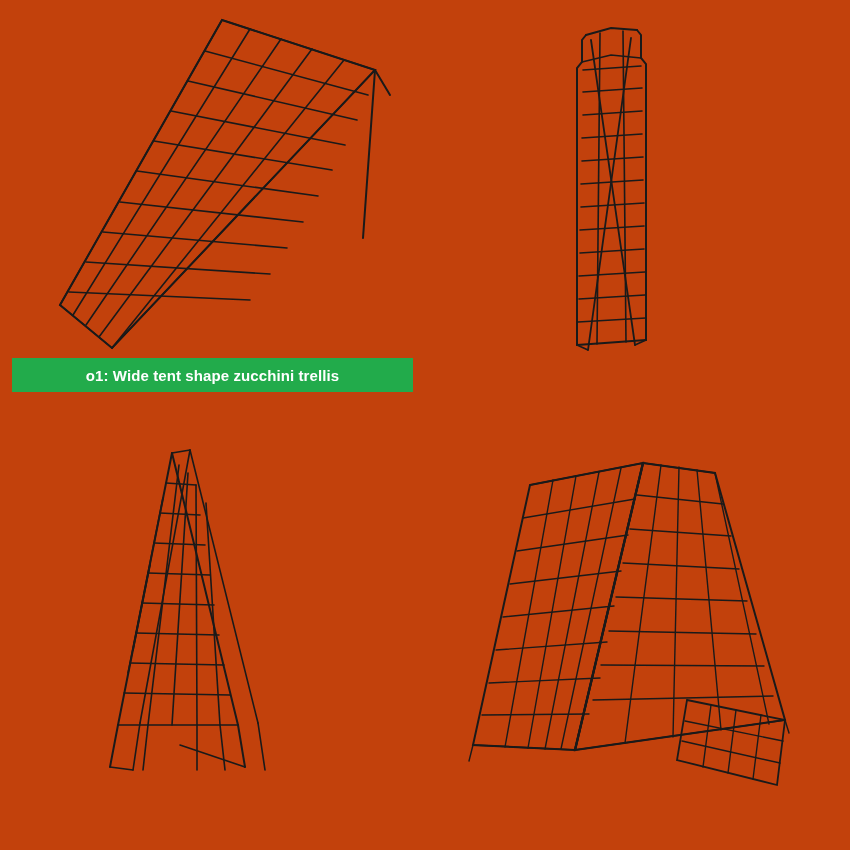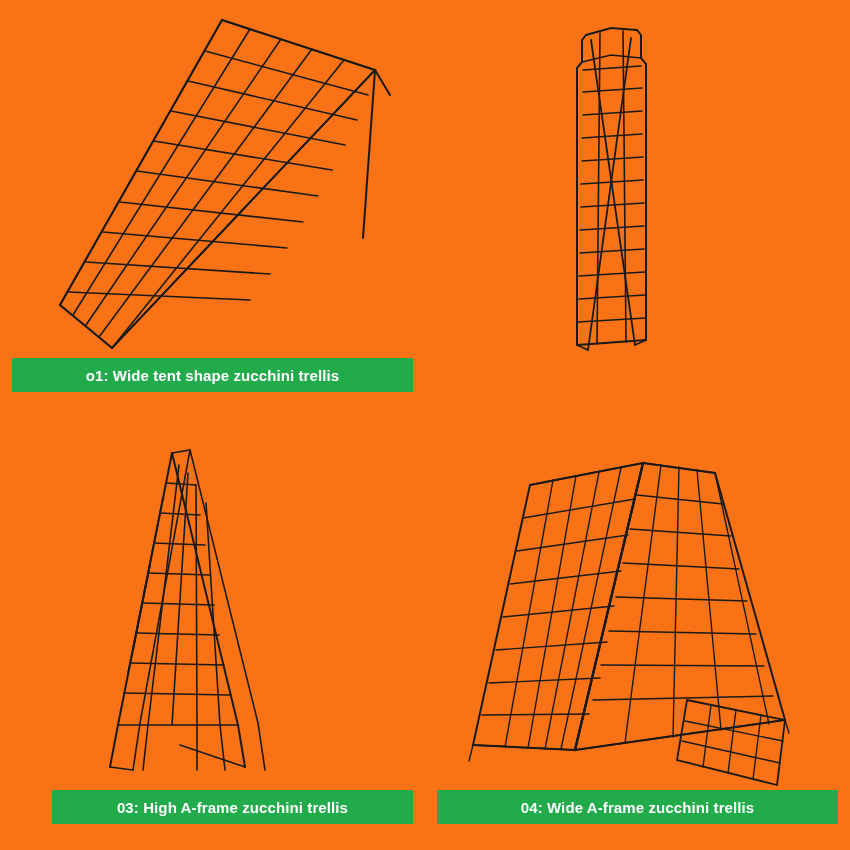--- a/index.html
+++ b/index.html
@@ -17,21 +17,21 @@
     display: grid;
     grid-template-columns: 425px 425px;
     grid-template-rows: 425px 425px;
     width: 850px;
     height: 850px;
   }
   .cell {
     position: relative;
     box-sizing: border-box;
     overflow: hidden;
-    background: #f97316;
+    background: #c2410c;
   }
   .art {
     position: absolute;
     left: 0;
     top: 0;
     width: 425px;
     height: 425px;
   }
   .caption {
     position: absolute;
@@ -170,21 +170,20 @@
         <line x1="206" y1="78" x2="220" y2="300"></line>
 
         <line x1="148" y1="300" x2="143" y2="345"></line>
         <line x1="220" y1="300" x2="225" y2="345"></line>
         <line x1="197" y1="300" x2="197" y2="345"></line>
 
         <line x1="180" y1="320" x2="245" y2="342"></line>
         <line x1="110" y1="342" x2="133" y2="345"></line>
       </g>
     </svg>
-    <div class="caption">03: High A-frame zucchini trellis</div>
   </div>
 
   <div class="cell cell-4">
     <svg class="art" viewBox="0 0 425 425">
       <g stroke="#1a1a1a" fill="none" stroke-width="1.4" stroke-linecap="round">
 
         <polygon points="105,60 218,38 150,325 48,320" stroke-width="2"></polygon>
 
         <polygon points="218,38 290,48 360,295 150,325" stroke-width="2"></polygon>
 
@@ -224,16 +223,15 @@
         <line x1="286" y1="280" x2="278" y2="342"></line>
         <line x1="311" y1="285" x2="303" y2="348"></line>
         <line x1="336" y1="290" x2="328" y2="354"></line>
         <line x1="260" y1="296" x2="358" y2="316"></line>
         <line x1="257" y1="316" x2="355" y2="338"></line>
 
         <line x1="48" y1="320" x2="44" y2="336"></line>
         <line x1="360" y1="295" x2="364" y2="308"></line>
       </g>
     </svg>
-    <div class="caption">04: Wide A-frame zucchini trellis</div>
   </div>
 
 </div>
 
 </body></html>

